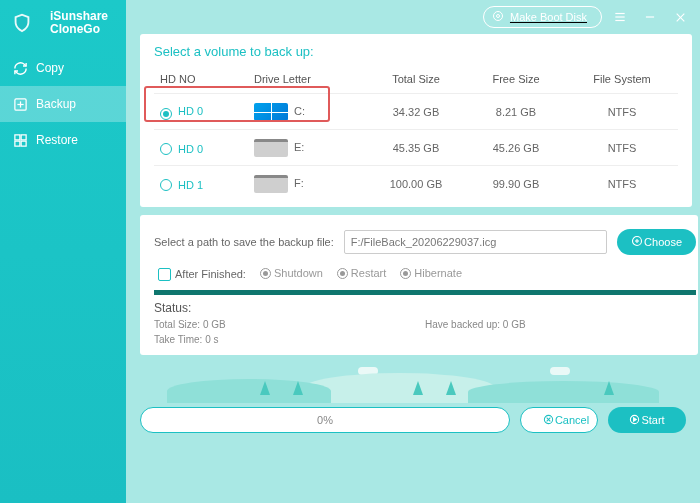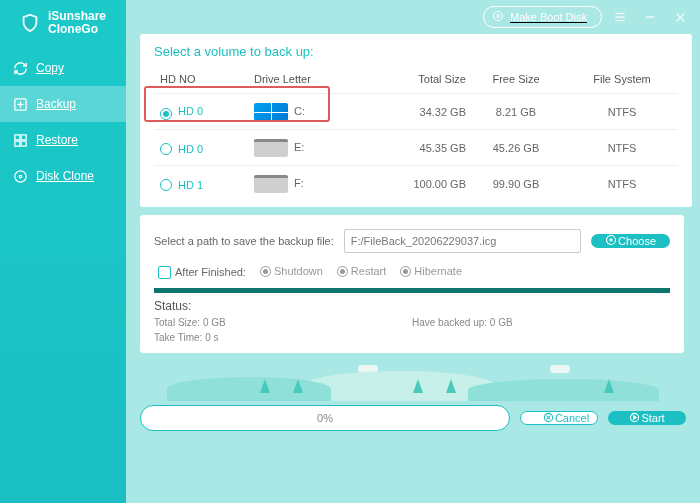--- a/index.html
+++ b/index.html
@@ -1,52 +1,52 @@
 <!DOCTYPE html>
 <html><head>
 <meta charset="utf-8">
 <style>
 * { box-sizing: border-box; margin: 0; padding: 0; font-family: "Segoe UI", Arial, sans-serif; }
 body { width: 700px; height: 503px; overflow: hidden; background: #fff; }
 .app { display: flex; width: 700px; height: 503px; }
 .sidebar { width: 126px; background: linear-gradient(180deg, #1cc9c9 0%, #1abfc3 100%); color: #fff; position: relative; }
-.logo { display: flex; align-items: center; padding: 10px 8px 14px 10px; gap: 6px; margin-left: 8px; }
+.logo { display: flex; align-items: center; padding: 10px 8px 14px 10px; gap: 16px; }
 .logo-icon { width: 24px; height: 24px; display:flex; align-items:center; justify-content:center;}
 .logo-text { font-size: 12px; line-height: 13px; font-weight: 600; }
-.nav { display: flex; flex-direction: column; text-decoration: underline; }
+.nav { display: flex; flex-direction: column; }
 .nav-item { display: flex; align-items: center; gap: 8px; padding: 10px 12px; font-size: 12px; cursor: pointer; color: #fff; }
 .nav-item.active { background: rgba(255,255,255,0.28); }
 .nav-icon { width: 16px; height: 16px; display: flex; align-items: center; justify-content: center; }
 .main { flex: 1; background: #a9e8e4; position: relative; display: flex; flex-direction: column; }
 .titlebar { height: 34px; display: flex; align-items: center; justify-content: flex-end; gap: 6px; padding: 0 8px; text-decoration: underline; }
 .boot-btn { border: 1px solid #fff; border-radius: 14px; height: 22px; padding: 0 14px 0 8px; color: #fff; font-size: 11px; display: flex; align-items: center; gap: 6px; cursor: pointer; background: transparent; }
 .win-btn { width: 24px; height: 24px; color: #fff; display: flex; align-items: center; justify-content: center; cursor: pointer; }
 .panel { background: #fff; margin: 0 8px 8px 14px; border-radius: 3px; padding: 10px 14px 6px 14px; }
 .panel-title { color: #1cc0c3; font-size: 13px; margin-bottom: 10px; }
 .thead, .trow { display: flex; align-items: center; font-size: 11px; color: #666; }
 .thead { padding: 4px 0 8px 0; color: #555; }
 .col-hd { width: 100px; padding-left: 6px;}
 .col-dl { width: 112px; }
-.col-ts { width: 100px; text-align: right; }
+.col-ts { width: 100px; text-align: center; }
 .col-fs { width: 100px; text-align: center; }
 .col-fsys { flex: 1; text-align: center; }
 .trow { height: 36px; border-top: 1px solid #eee; }
 .radio { width: 12px; height: 12px; border: 1.5px solid #1cc0c3; border-radius: 50%; display: inline-flex; align-items:center; justify-content:center; margin-right: 6px; position: relative; top:2px;}
 .radio.sel::after { content:""; width:6px; height:6px; background:#1cc0c3; border-radius:50%; }
 .highlight-box { position: absolute; border: 2px solid #e05a5a; border-radius: 3px; pointer-events: none; }
 .drive-img { width: 34px; height: 18px; display:inline-block; vertical-align:middle; margin-right:6px; border-radius:2px; }
 .drive-c { background: linear-gradient(135deg,#00a2ed,#0078d7); position:relative;}
 .drive-c::before, .drive-c::after{content:"";position:absolute;background:#fff;}
 .drive-c::before{left:50%;top:0;width:1px;height:100%;}
 .drive-c::after{left:0;top:50%;width:100%;height:1px;}
 .drive-g { background: #cfcfcf; border-top:3px solid #888;}
-.panel2 { background:#fff; margin: 0 16px 8px 14px; border-radius:3px; padding: 14px 14px 10px 14px; font-size: 11px; color:#666; }
+.panel2 { background:#fff; margin: 0 2px 8px 14px; border-radius:3px; padding: 14px 2px 10px 14px; font-size: 11px; color:#666; }
 .pathrow { display:flex; align-items:center; gap:10px; margin-bottom:10px; }
 .path-input { flex:1; height:24px; border:1px solid #ccc; border-radius:2px; padding:0 6px; font-size:11px; color:#777; min-width:0;}
-.pill-btn { border-radius: 14px; height:14px; padding: 0 14px; display:flex; align-items:center; justify-content:center; gap:1px; font-size:11px; cursor:pointer; }
+.pill-btn { border-radius: 14px; height:26px; padding: 0 14px; display:flex; align-items:center; justify-content:center; gap:1px; font-size:11px; cursor:pointer; }
 .pill-solid { background:#1cc0c3; color:#fff; border:none; }
 .pill-cyan-outline { background:#fff; border:1px solid #1cc0c3; color:#1cc0c3; }
 .afterrow { display:flex; align-items:center; gap:14px; margin-bottom:10px; padding-left: 4px;}
 .chk { width:13px; height:13px; border:1px solid #1cc0c3; border-radius:2px; display:inline-block; margin-right:4px; position:relative; top:3px;}
 .radio-g { width:11px; height:11px; border:1.5px solid #999; border-radius:50%; display:inline-block; position:relative; top:2px; margin-right:3px;}
 .radio-g::after{content:"";position:absolute;inset:2px;background:#999;border-radius:50%;}
 .gray { color:#999; }
 .statusblock { border-top:5px solid #0f766e; padding-top:6px;}
 .status-title { font-size:12px; color:#555; margin-bottom:4px;}
 .status-grid { display:flex; }
@@ -104,29 +104,20 @@
         <span class="nav-icon">
             <svg width="15" height="15" viewBox="0 0 24 24" fill="none" stroke="#fff" stroke-width="2">
               <rect x="3" y="3" width="8" height="8"></rect>
               <rect x="13" y="3" width="8" height="8"></rect>
               <rect x="3" y="13" width="8" height="8"></rect>
               <rect x="13" y="13" width="8" height="8"></rect>
             </svg>
           </span>
         <span>Restore</span>
       </div>
-      <div class="nav-item">
-        <span class="nav-icon">
-            <svg width="15" height="15" viewBox="0 0 24 24" fill="none" stroke="#fff" stroke-width="2">
-              <circle cx="12" cy="12" r="9"></circle>
-              <circle cx="12" cy="12" r="2"></circle>
-            </svg>
-          </span>
-        <span>Disk Clone</span>
-      </div>
     </div>
   </div>
 
   <div class="main">
     <div class="titlebar">
       <button class="boot-btn">
         <span><svg width="12" height="12" viewBox="0 0 24 24" fill="none" stroke="#fff" stroke-width="2">
               <circle cx="12" cy="12" r="9"></circle>
               <circle cx="12" cy="12" r="3"></circle>
             </svg></span>

